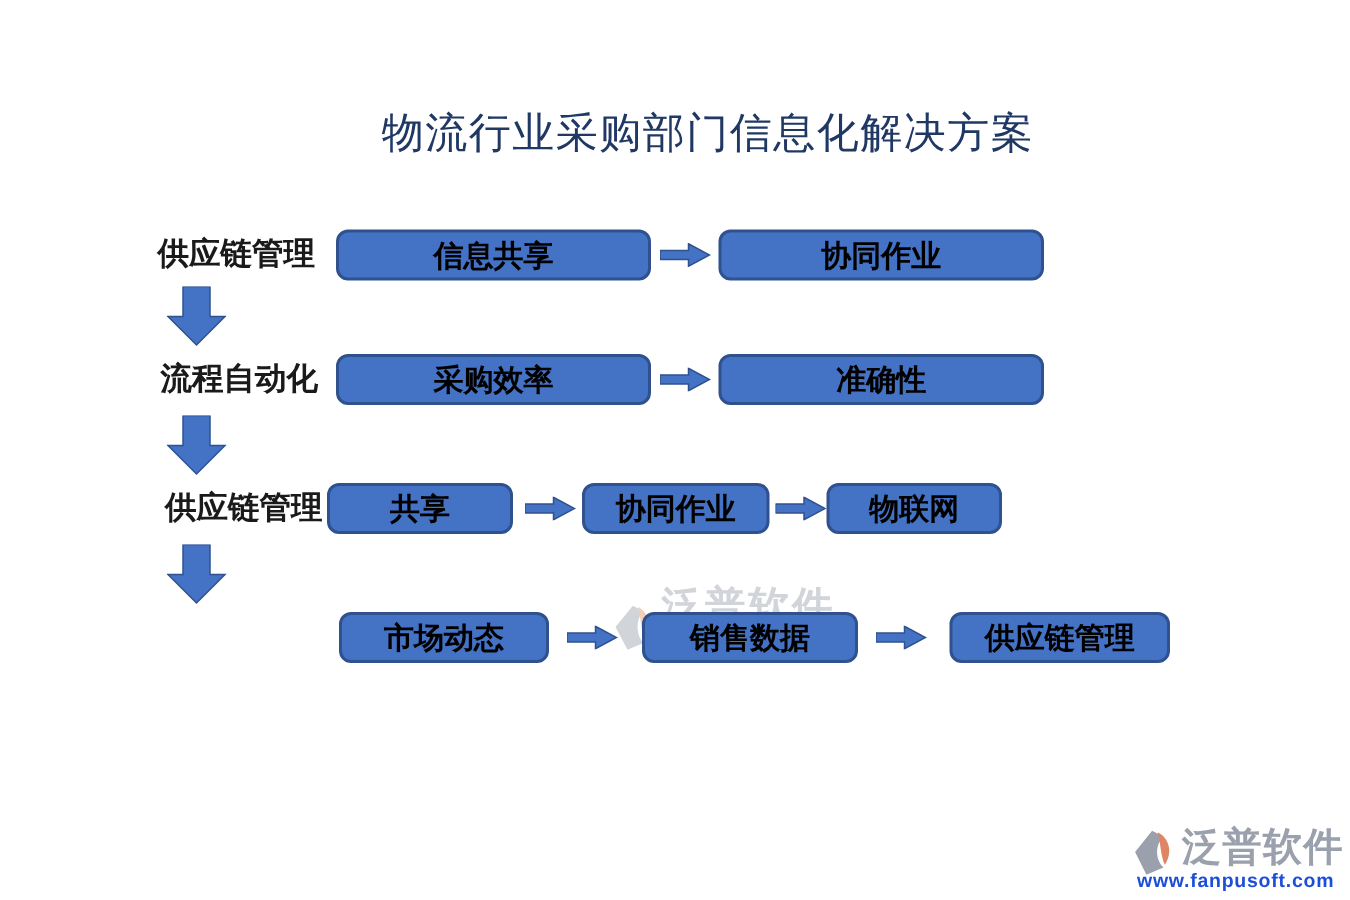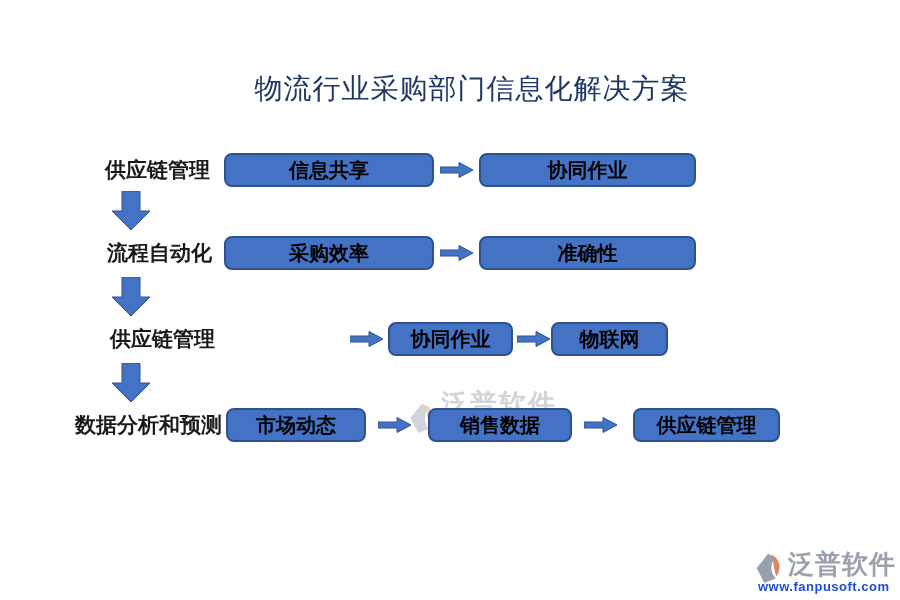--- a/index.html
+++ b/index.html
@@ -108,21 +108,20 @@
 </head>
 <body>
 
 <div class="stage">
 
   <div class="title">物流行业采购部门信息化解决方案</div>
 
   <div class="stage-label lbl-1">供应链管理</div>
   <div class="stage-label lbl-2">流程自动化</div>
   <div class="stage-label lbl-3">供应链管理</div>
-  <div class="stage-label lbl-4">数据分析和预测</div>
 
   <svg class="varrow va-1" viewBox="0 0 40 40">
     <polygon points="11,0 29,0 29,20 39,20 20,39 1,20 11,20" fill="#4472C4" stroke="#2F528F" stroke-width="1"></polygon>
   </svg>
   <svg class="varrow va-2" viewBox="0 0 40 40">
     <polygon points="11,0 29,0 29,20 39,20 20,39 1,20 11,20" fill="#4472C4" stroke="#2F528F" stroke-width="1"></polygon>
   </svg>
   <svg class="varrow va-3" viewBox="0 0 40 40">
     <polygon points="11,0 29,0 29,20 39,20 20,39 1,20 11,20" fill="#4472C4" stroke="#2F528F" stroke-width="1"></polygon>
   </svg>
@@ -132,20 +131,21 @@
     <polygon points="0,5 19,5 19,0.5 33,8 19,15.5 19,11 0,11" fill="#4472C4" stroke="#2F528F" stroke-width="1"></polygon>
   </svg>
   <div class="pbox b-r1-2">协同作业</div>
 
   <div class="pbox b-r2-1">采购效率</div>
   <svg class="harrow ha-r2" viewBox="0 0 34 16">
     <polygon points="0,5 19,5 19,0.5 33,8 19,15.5 19,11 0,11" fill="#4472C4" stroke="#2F528F" stroke-width="1"></polygon>
   </svg>
   <div class="pbox b-r2-2">准确性</div>
 
+  <div class="pbox b-r3-1">共享</div>
   <svg class="harrow ha-r3-1" viewBox="0 0 34 16">
     <polygon points="0,5 19,5 19,0.5 33,8 19,15.5 19,11 0,11" fill="#4472C4" stroke="#2F528F" stroke-width="1"></polygon>
   </svg>
   <div class="pbox b-r3-2">协同作业</div>
   <svg class="harrow ha-r3-2" viewBox="0 0 34 16">
     <polygon points="0,5 19,5 19,0.5 33,8 19,15.5 19,11 0,11" fill="#4472C4" stroke="#2F528F" stroke-width="1"></polygon>
   </svg>
   <div class="pbox b-r3-3">物联网</div>
 
   <div class="pbox b-r4-1">市场动态</div>

